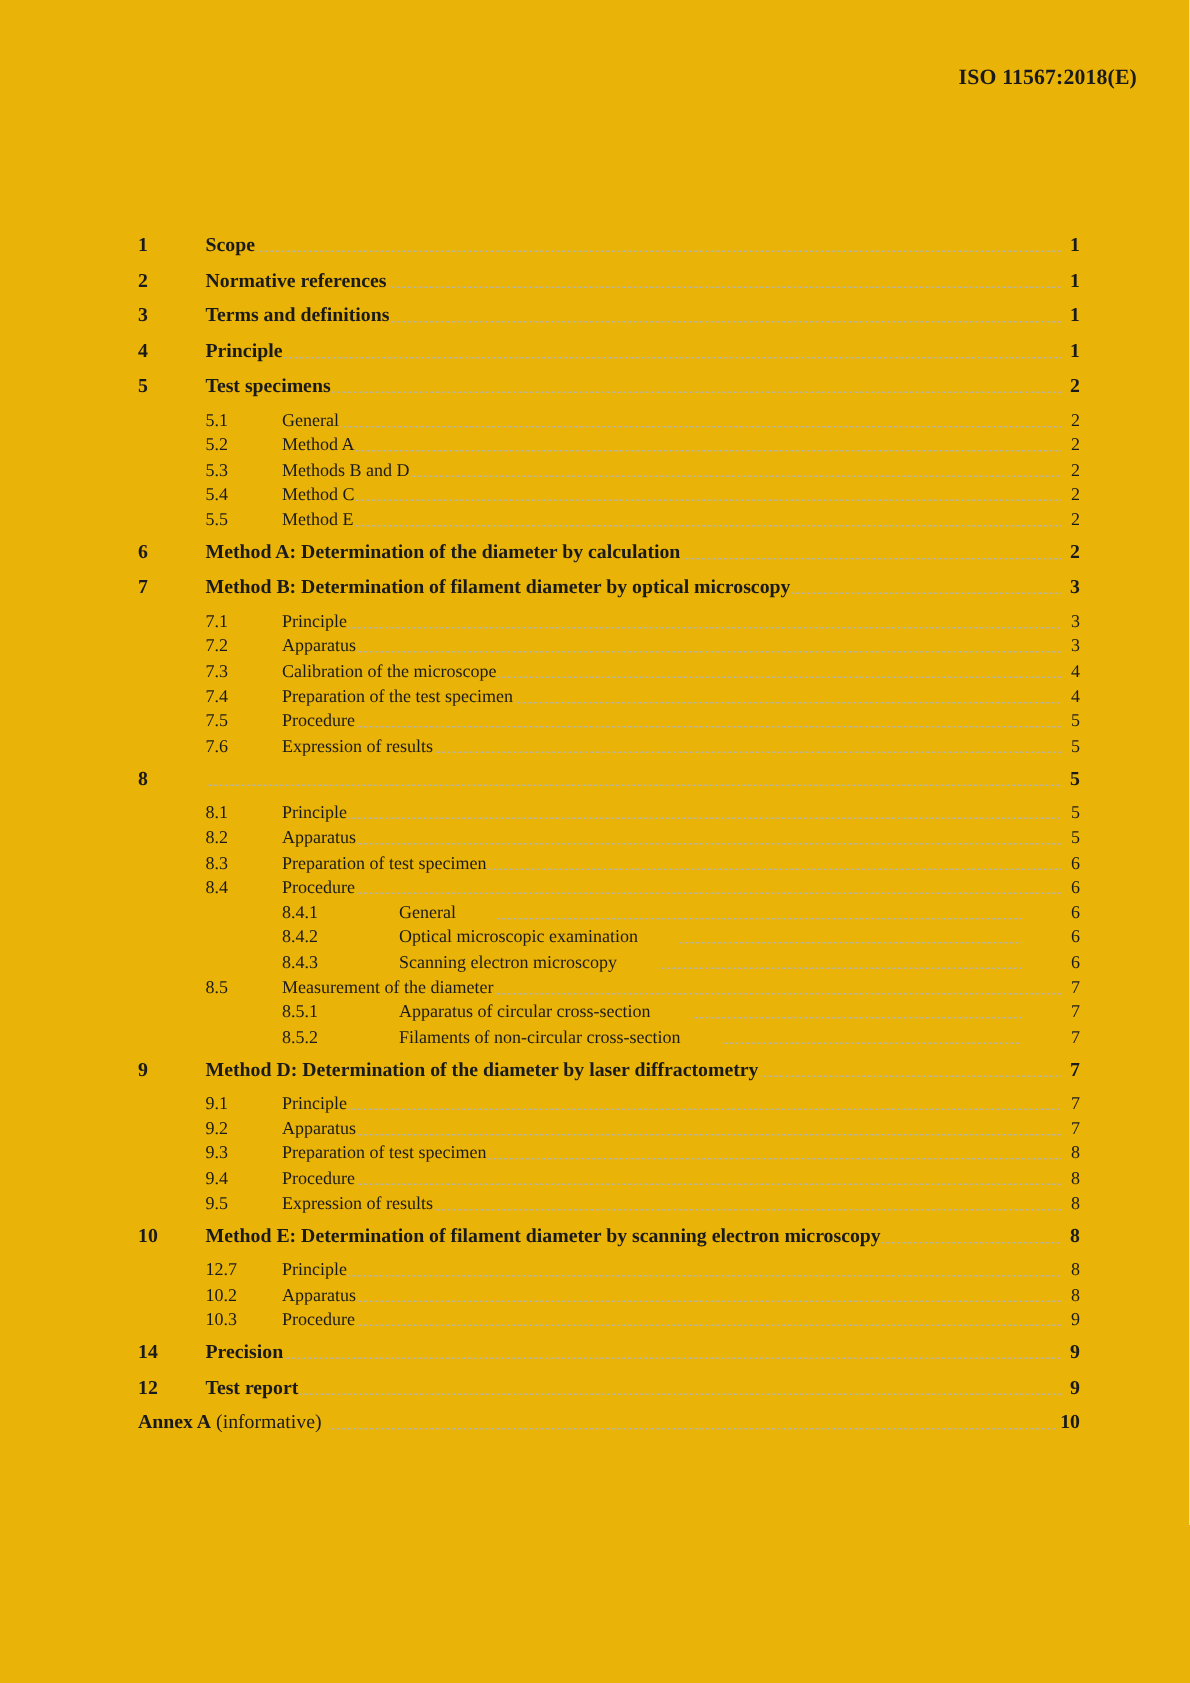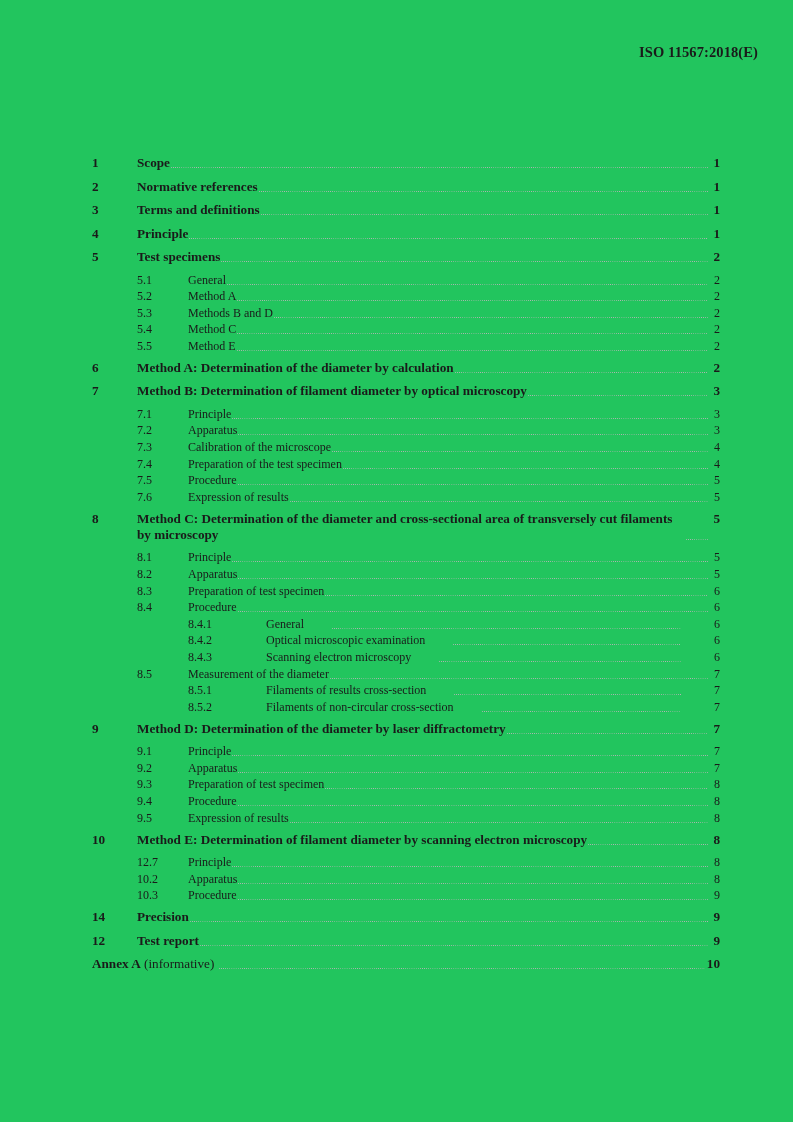--- a/index.html
+++ b/index.html
@@ -8,21 +8,21 @@
     background: #ffffff;
   }
   body {
     font-family: "Liberation Serif", "DejaVu Serif", serif;
     color: #1a1a1a;
   }
   .page {
     position: relative;
     width: 793px;
     height: 1122px;
-    background: #22c55e;
+    background: #eab308;
     overflow: hidden;
     box-sizing: border-box;
   }
 
   
   .doc-header {
     position: absolute;
     top: 44px;
     left: 92px;
     right: 35px;
@@ -275,21 +275,20 @@
         <span class="pg">5</span>
       </div>
       <div class="toc-row lvl-2">
         <span class="num">7.6</span>
         <span class="txt">Expression of results</span>
         <span class="leader"></span>
         <span class="pg">5</span>
       </div>
       <div class="toc-row lvl-1 gap-before">
         <span class="num">8</span>
-        <span class="txt">Method C: Determination of the diameter and cross-sectional area of transversely cut filaments by microscopy</span>
         <span class="leader"></span>
         <span class="pg">5</span>
       </div>
       <div class="toc-row lvl-2">
         <span class="num">8.1</span>
         <span class="txt">Principle</span>
         <span class="leader"></span>
         <span class="pg">5</span>
       </div>
       <div class="toc-row lvl-2">
@@ -329,21 +328,21 @@
         <span class="pg">6</span>
       </div>
       <div class="toc-row lvl-2">
         <span class="num">8.5</span>
         <span class="txt">Measurement of the diameter</span>
         <span class="leader"></span>
         <span class="pg">7</span>
       </div>
       <div class="toc-row lvl-3">
         <span class="num">8.5.1</span>
-        <span class="txt">Filaments of results cross-section</span>
+        <span class="txt">Apparatus of circular cross-section</span>
         <span class="leader"></span>
         <span class="pg">7</span>
       </div>
       <div class="toc-row lvl-3">
         <span class="num">8.5.2</span>
         <span class="txt">Filaments of non-circular cross-section</span>
         <span class="leader"></span>
         <span class="pg">7</span>
       </div>
       <div class="toc-row lvl-1 gap-before">

